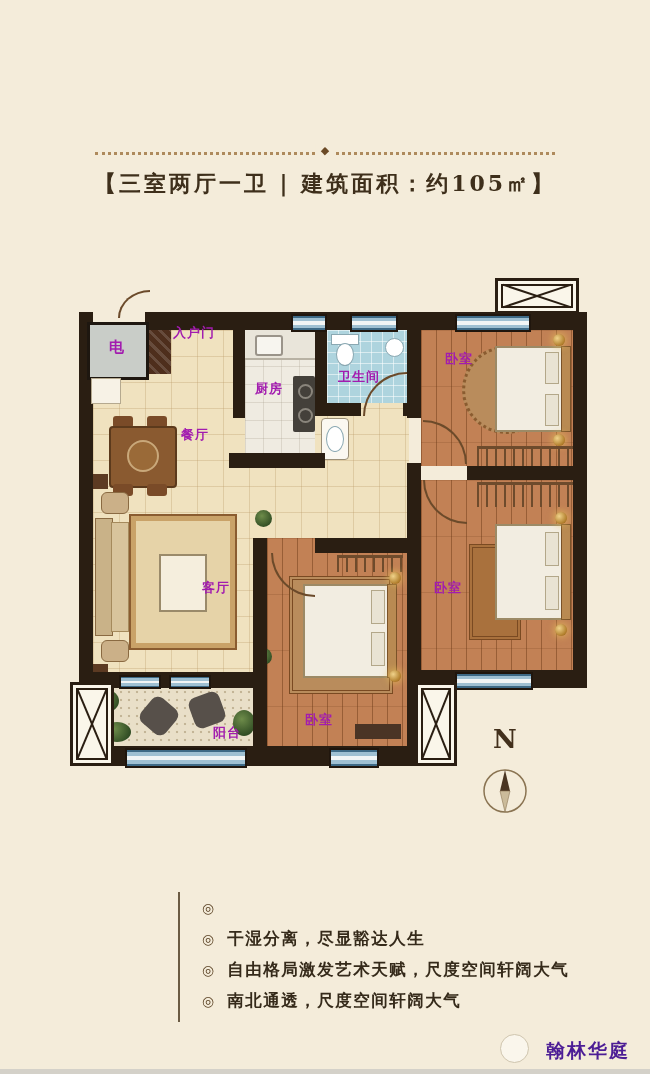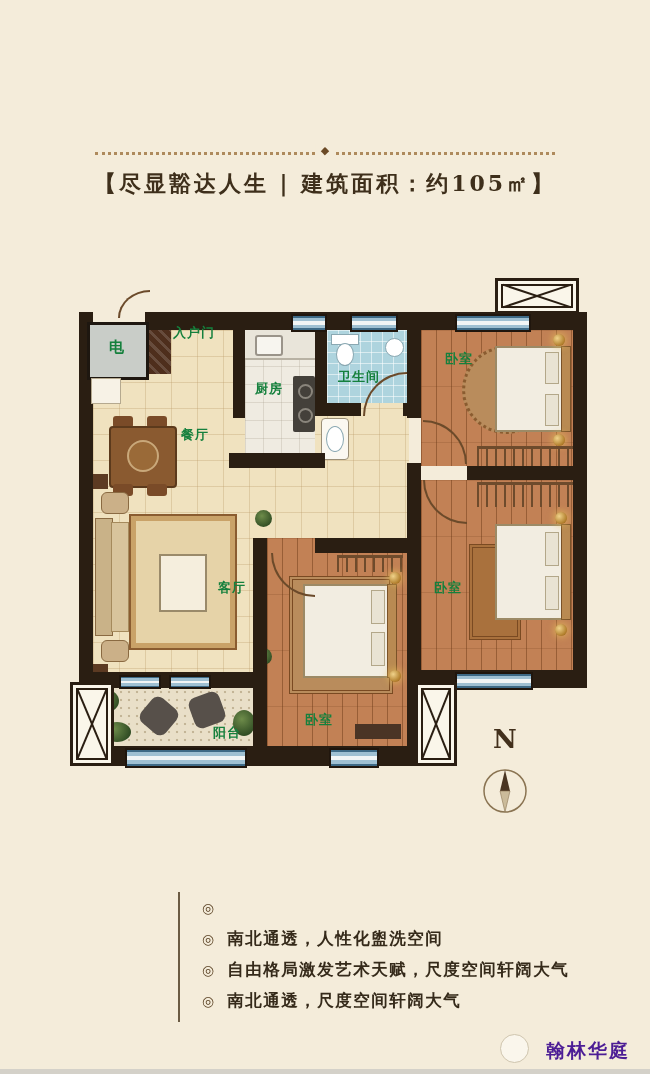--- a/index.html
+++ b/index.html
@@ -42,21 +42,21 @@
     background-size:8px 8px;}
   .window{position:absolute;border:2px solid #20160d;
     background:linear-gradient(180deg,#3e6a86 0 12%,#9fc0d2 12% 38%,#f2f5f5 38% 62%,#9fc0d2 62% 88%,#3e6a86 88%);}
   .shaft{position:absolute;background:#faf6ea;border:3px solid #2a1e12;box-sizing:border-box;}
   .shaft .inner{position:absolute;inset:3px;border:2px solid #2a1e12;}
   .shaft svg{position:absolute;inset:0;width:100%;height:100%;}
   .arc{position:absolute;box-sizing:border-box;border:0 solid #6b4a2a;}
   .closet{position:absolute;border-top:3px solid #6e4b2c;
     background:repeating-linear-gradient(90deg,#6e4b2c 0 2px,transparent 2px 9px);}
   .room-label{position:absolute;font-family:Liberation Sans, sans-serif;font-weight:bold;
-    font-size:13px;color:#15803d;letter-spacing:1px;white-space:nowrap;}
+    font-size:13px;color:#a21caf;letter-spacing:1px;white-space:nowrap;}
   .bed{position:absolute;background:#f2ede1;border:2px solid #9c8a66;box-sizing:border-box;}
   .headboard{position:absolute;background:#b98a52;border:1px solid #7a5228;box-sizing:border-box;}
   .pillow{position:absolute;background:#e9e3d3;border:1px solid #b3a789;}
   .lamp{position:absolute;width:12px;height:12px;border-radius:50%;
     background:radial-gradient(circle at 35% 35%,#f0d28a,#b07d2a 70%,#7a4e12);
     box-shadow:0 0 6px 2px rgba(230,190,90,.55);}
   .plant{position:absolute;border-radius:50%;
     background:radial-gradient(circle at 40% 35%,#6e8c4a,#314d24 75%);}
   .rug{position:absolute;box-sizing:border-box;}
 
@@ -77,21 +77,21 @@
            color:#4c1d95;letter-spacing:2px;font-family:"DejaVu Serif",serif;}
   .bottom-strip{position:absolute;left:0;top:1069px;width:650px;height:5px;background:#d4d1c9;}
 </style>
 </head>
 <body>
 
 <div class="page">
 
   <div class="divider"></div>
   <span class="ornament">◆</span>
-  <div class="subtitle">【尽显豁达人生 | 建筑面积：约105㎡】</div>
+  <div class="subtitle">【三室两厅一卫 | 建筑面积：约105㎡】</div>
 
   <div class="plan">
 
     <div class="floor-tile" style="left:36px;top:54px;width:316px;height:418px;"></div>
     <div class="floor-kitchen" style="left:188px;top:54px;width:70px;height:123px;"></div>
     <div class="floor-bath" style="left:270px;top:54px;width:82px;height:73px;"></div>
     <div class="floor-wood" style="left:364px;top:54px;width:152px;height:136px;"></div>
     <div class="floor-wood" style="left:364px;top:204px;width:152px;height:192px;"></div>
     <div class="floor-wood" style="left:210px;top:262px;width:140px;height:210px;"></div>
     <div class="floor-balcony" style="left:36px;top:396px;width:160px;height:76px;"></div>
@@ -219,42 +219,42 @@
     <div class="arc" style="left:306px;top:96px;width:44px;height:44px;border-top-width:2px;border-left-width:2px;border-top-left-radius:100%;"></div>
     <div class="arc" style="left:366px;top:144px;width:44px;height:44px;border-top-width:2px;border-right-width:2px;border-top-right-radius:100%;"></div>
     <div class="arc" style="left:366px;top:204px;width:44px;height:44px;border-bottom-width:2px;border-left-width:2px;border-bottom-left-radius:100%;"></div>
     <div class="arc" style="left:214px;top:277px;width:44px;height:44px;border-bottom-width:2px;border-left-width:2px;border-bottom-left-radius:100%;"></div>
 
     <span class="room-label" style="left:116px;top:48px;">入户门</span>
     <span class="room-label" style="left:198px;top:104px;">厨房</span>
     <span class="room-label" style="left:281px;top:92px;">卫生间</span>
     <span class="room-label" style="left:388px;top:74px;">卧室</span>
     <span class="room-label" style="left:124px;top:150px;">餐厅</span>
-    <span class="room-label" style="left:145px;top:303px;margin-left:16px;">客厅</span>
+    <span class="room-label" style="left:145px;top:303px;">客厅</span>
     <span class="room-label" style="left:377px;top:303px;">卧室</span>
     <span class="room-label" style="left:248px;top:435px;">卧室</span>
     <span class="room-label" style="left:156px;top:448px;">阳台</span>
 
     <span style="position:absolute;left:426px;top:448px;width:44px;text-align:center;font-family:'DejaVu Serif',serif;font-weight:bold;font-size:26px;color:#42301c;">N</span>
     <svg style="position:absolute;left:422px;top:486px;" width="52" height="58">
       <circle cx="26" cy="29" r="21" fill="none" stroke="#8a7452" stroke-width="1.5"></circle>
       <polygon points="26,8 31,29 21,29" fill="#4a3522"></polygon>
       <polygon points="21,29 31,29 26,50" fill="#cbbb9a" stroke="#8a7452" stroke-width="0.6"></polygon>
     </svg>
   </div>
 
   <div class="vline"></div>
 
   <ul class="features">
     <li>
       <span class="bicon">◎</span>
     </li>
     <li>
       <span class="bicon">◎</span>
-      <span class="btext">南北通透，人性化盥洗空间</span>
+      <span class="btext">干湿分离，尽显豁达人生</span>
     </li>
     <li>
       <span class="bicon">◎</span>
       <span class="btext">自由格局激发艺术天赋，尺度空间轩阔大气</span>
     </li>
     <li>
       <span class="bicon">◎</span>
       <span class="btext">南北通透，尺度空间轩阔大气</span>
     </li>
   </ul>

